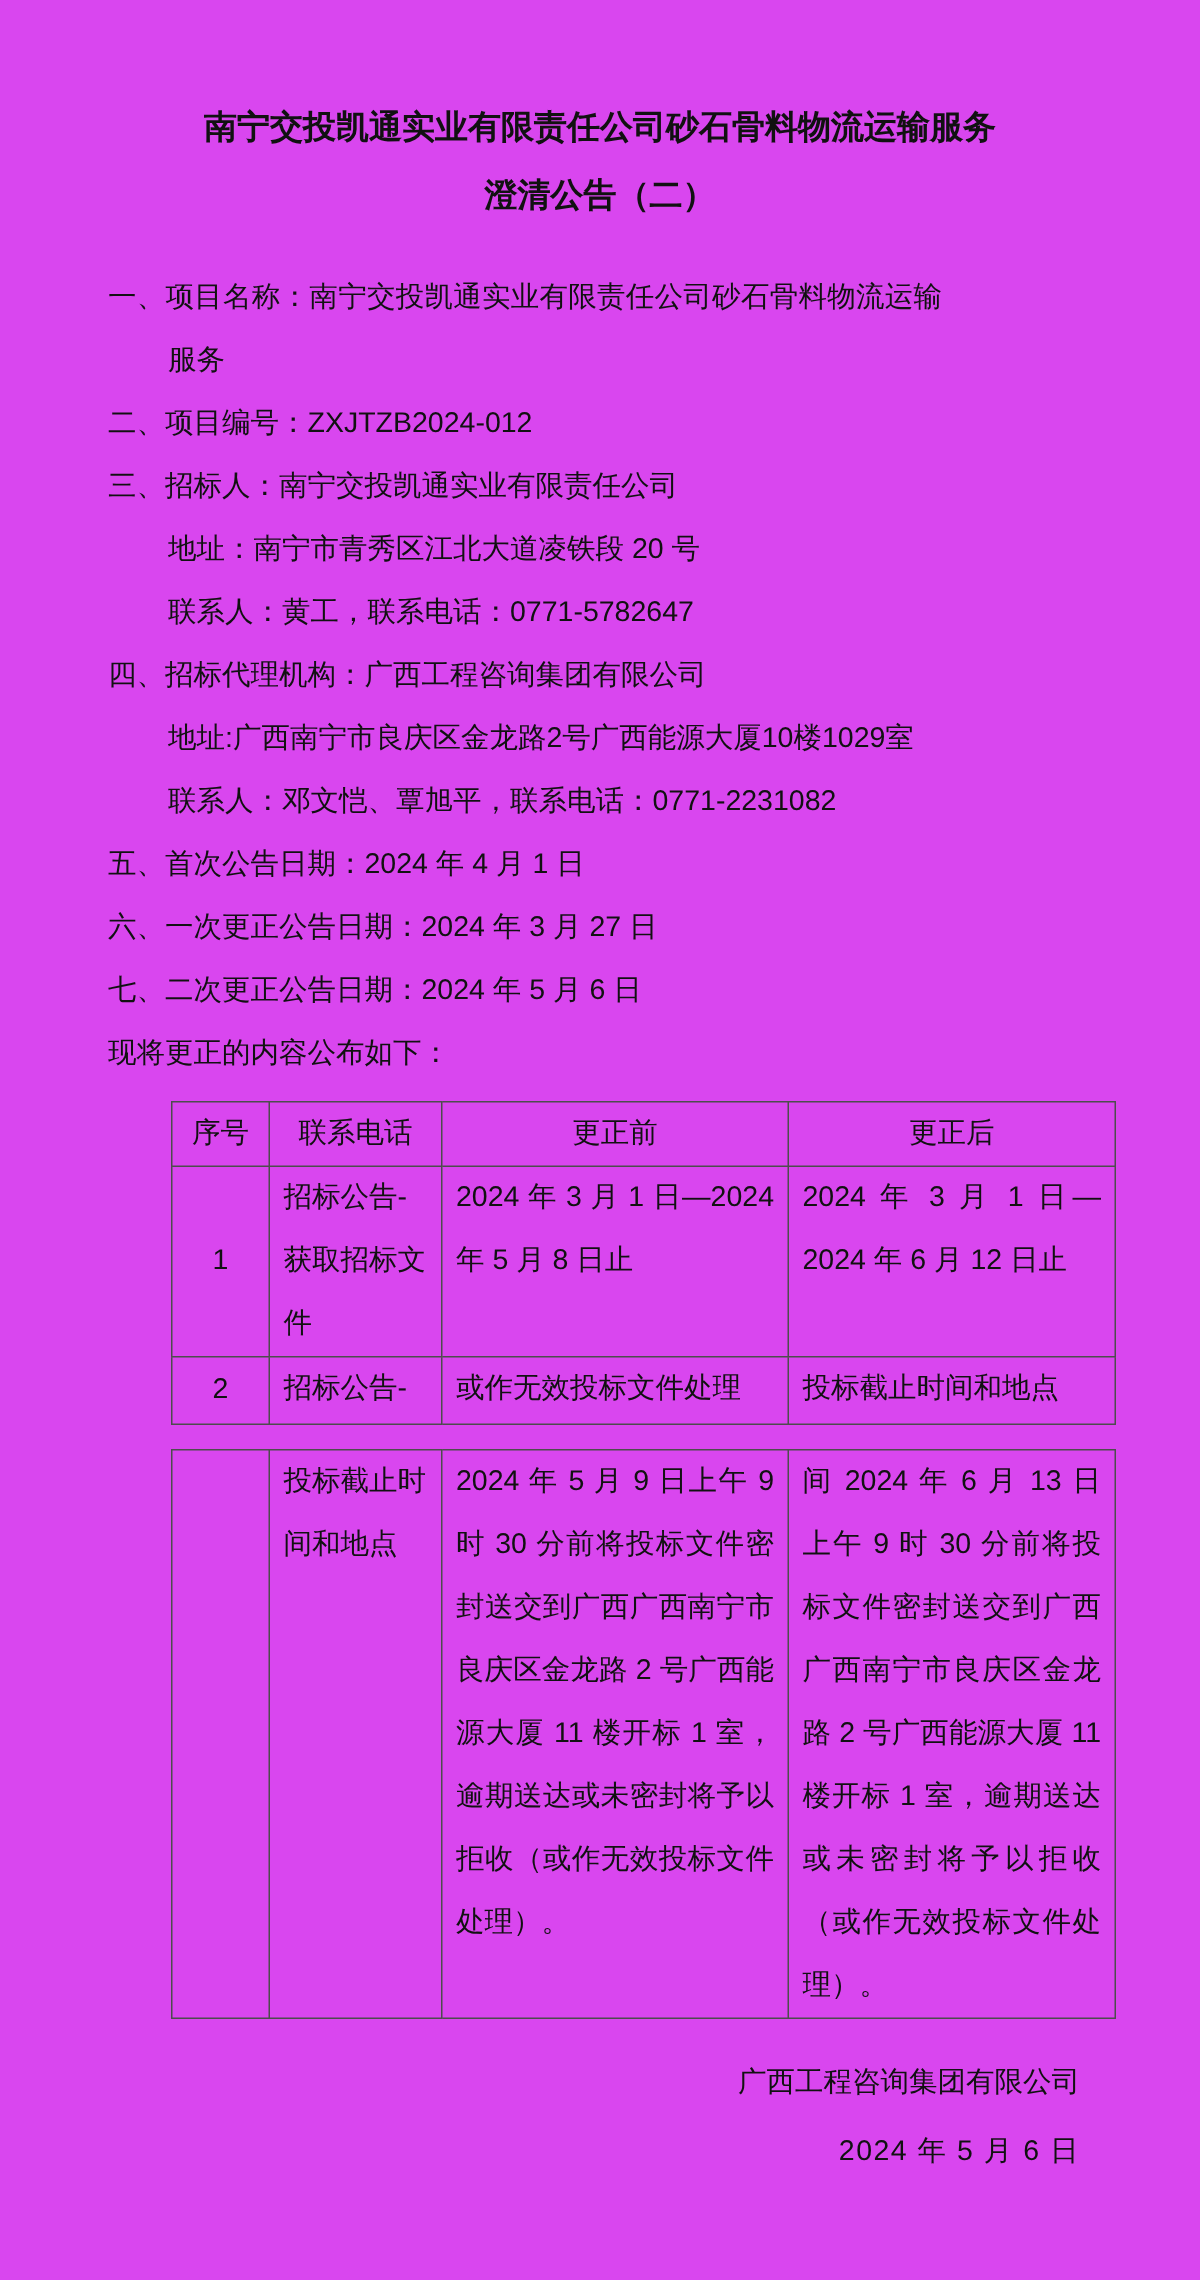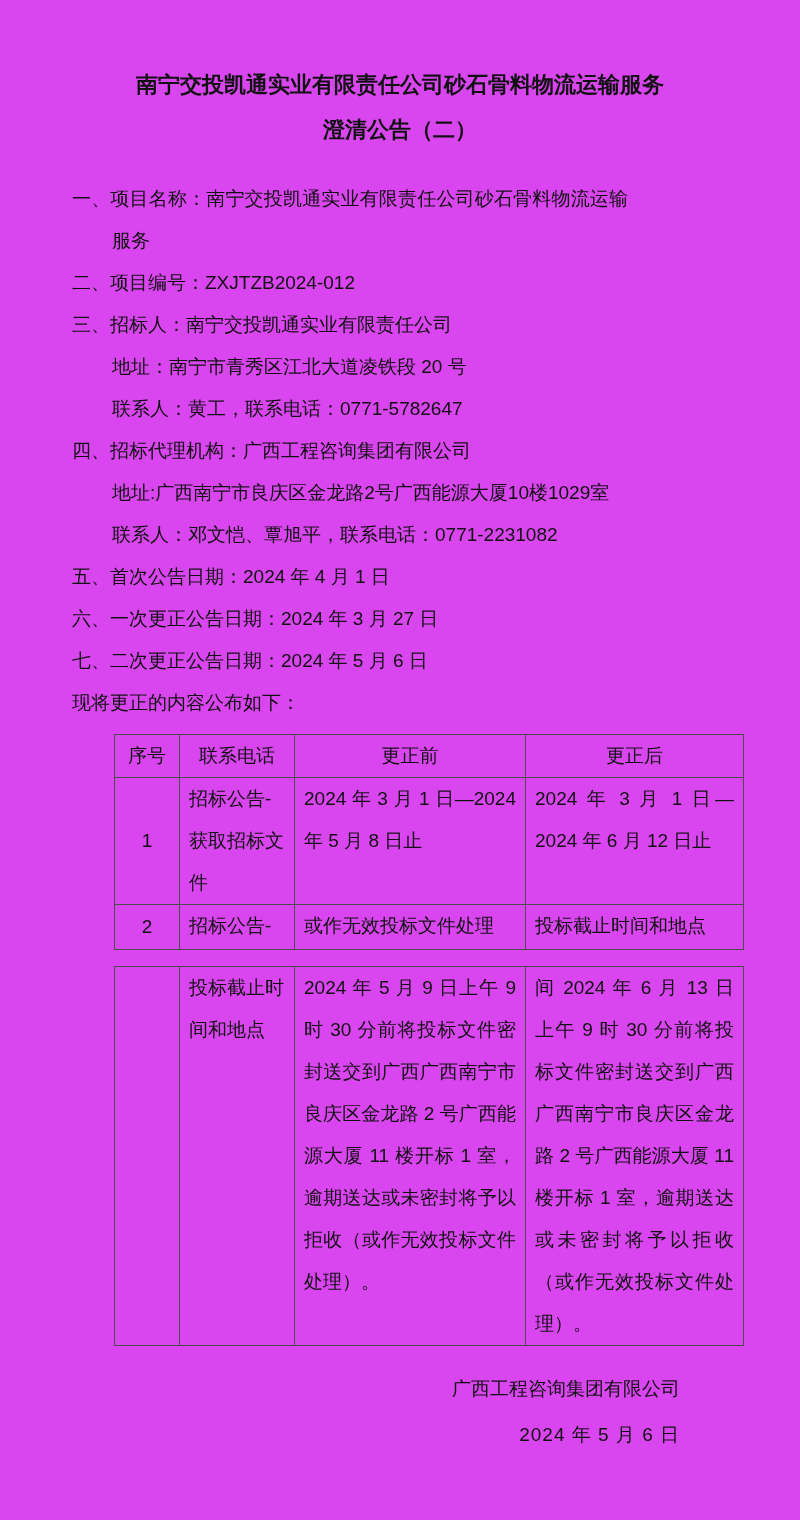--- a/index.html
+++ b/index.html
@@ -55,21 +55,21 @@
   td.c-no   { text-align: center; vertical-align: middle; }
   td.c-item { text-align: left; vertical-align: top; padding-top: 1px; }
   td.c-text { text-align: justify; vertical-align: top; padding-top: 1px; line-height: 43px; }
   tr.row-1 { height: 125px; }
   tr.row-2 { height: 45px; }
   table.corr-cont { margin-top: 16px; }
   tr.row-cont { height: 346px; }
   .mt-table { margin-top: 10px; }
   .signature {
     margin-top: 20px;
-    padding-right: 120px;
+    padding-right: 80px;
     text-align: right;
     font-size: 19px;
     line-height: 46px;
   }
   .sig-line { display: block; }
   .sig-date { letter-spacing: 1px; margin-left: 38px; }
 </style>
 </head>
 <body>
 

